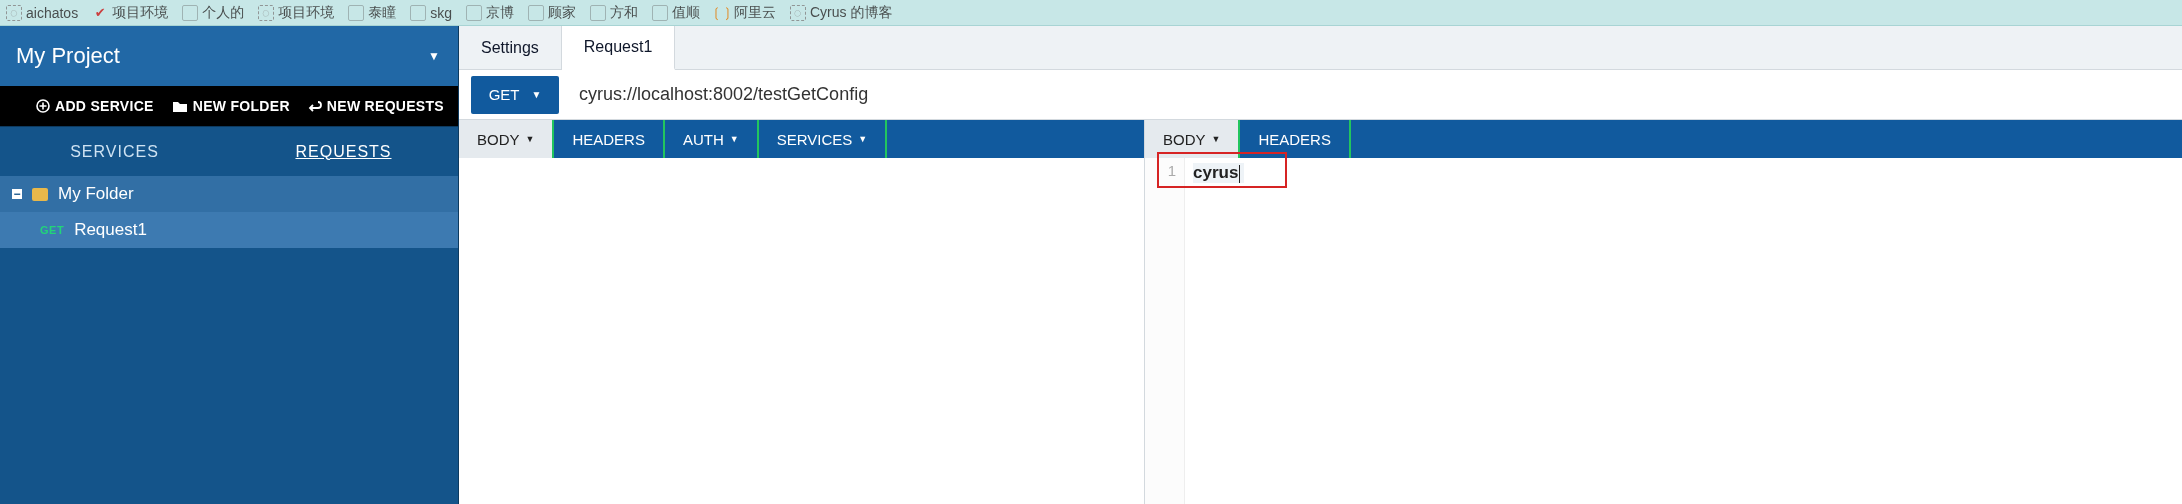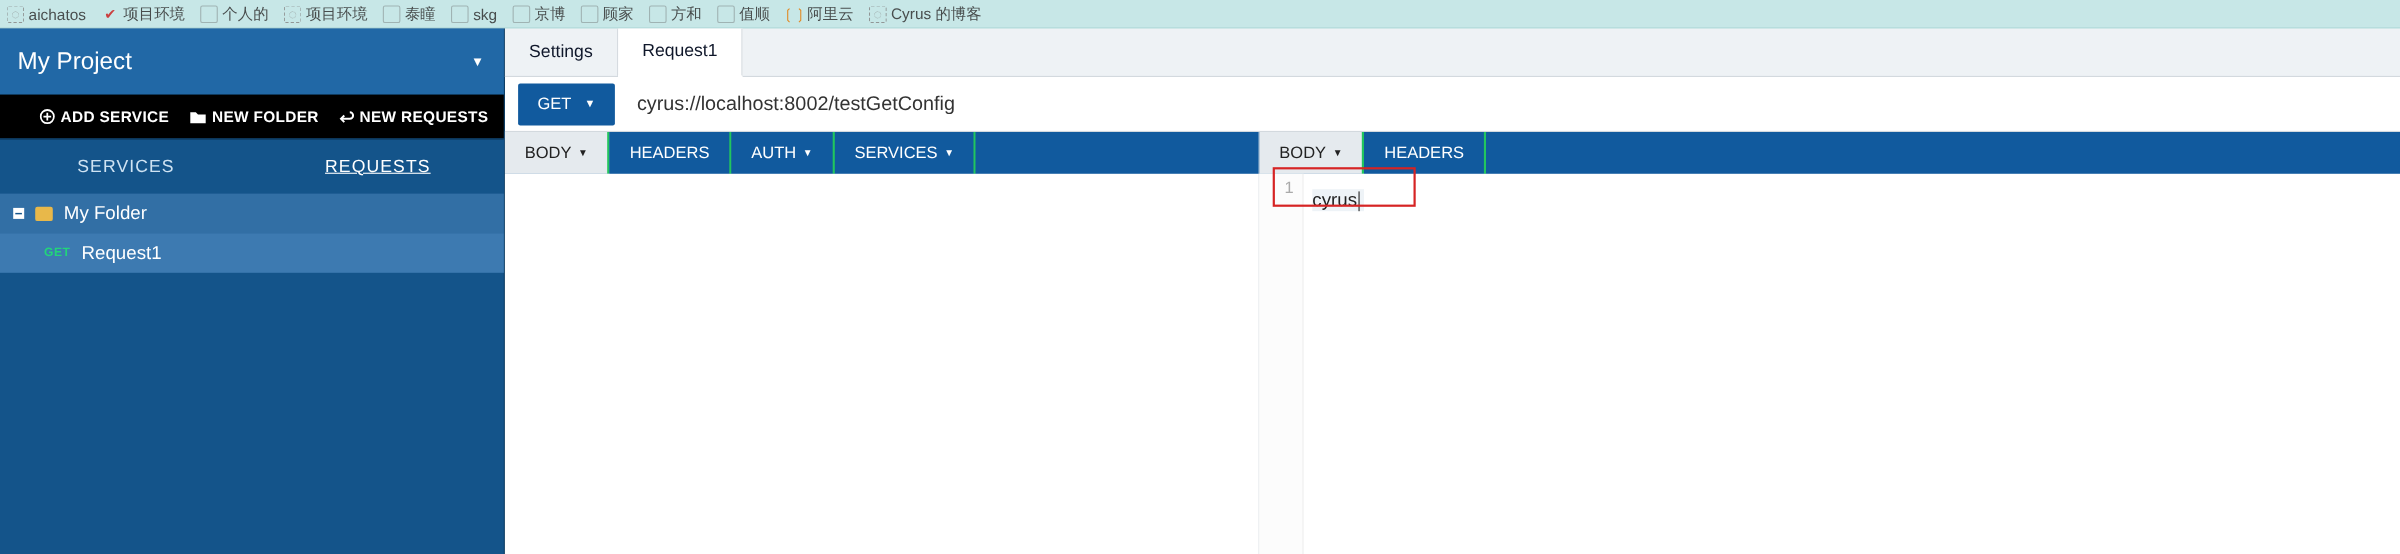--- a/index.html
+++ b/index.html
@@ -57,21 +57,21 @@
 
   .pane-tabs { height:38px; display:flex; }
   .pane-tabs .pt { display:flex; align-items:center; gap:6px; padding:0 18px; font-size:15px; color:#fff; background:#115a9e; border-right:2px solid #22c55e; }
   .pane-tabs .pt.sel { background:#e5eaee; color:#222; }
   .pane-tabs .pt .caret { font-size:9px; }
   .pane-tabs.filler { background:#115a9e; }
   .pane-tabs .fill { flex:1; background:#115a9e; }
 
   .editor { flex:1; display:flex; background:#fff; position:relative; }
   .gutter { width:40px; background:#fcfcfc; border-right:1px solid #eee; text-align:right; padding:4px 8px 0 0; color:#aaa; font-family:Consolas,monospace; font-size:15px; }
-  .code { flex:1; padding:14px 8px; font-family:Consolas,monospace; font-size:17px; color:#222; }
+  .code { flex:1; padding:4px 8px; font-family:Consolas,monospace; font-size:17px; color:#222;font-weight:bold; }
   .code .curline { display:inline-block; background:#eef3f7; padding:0 4px 0 0; }
 
   .highlight-box { position:absolute; border:2px solid #d62424; pointer-events:none; }
 
   svg { display:block; }
 </style>
 </head>
 <body>
 
 <div class="bookmark-bar" id="bookmark-bar">

